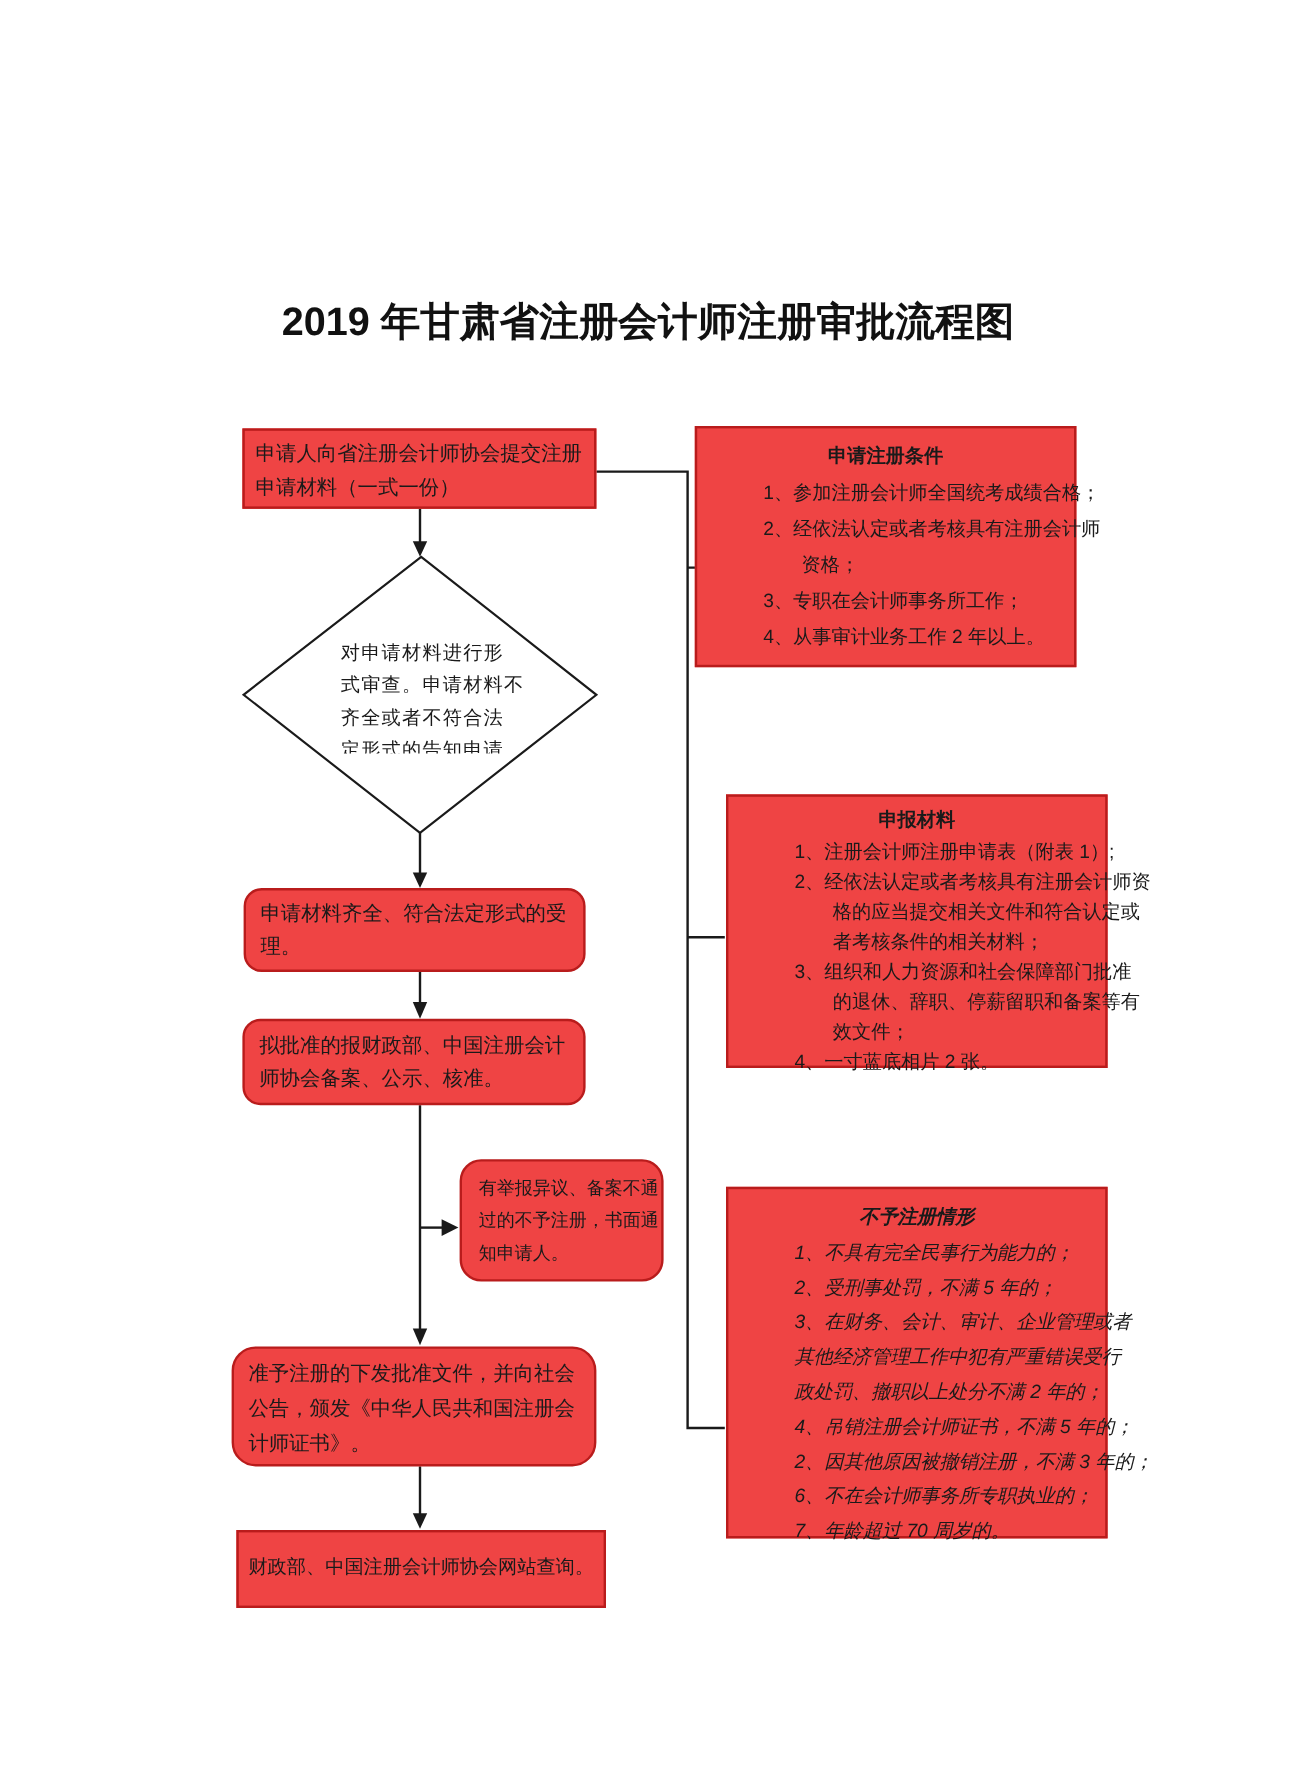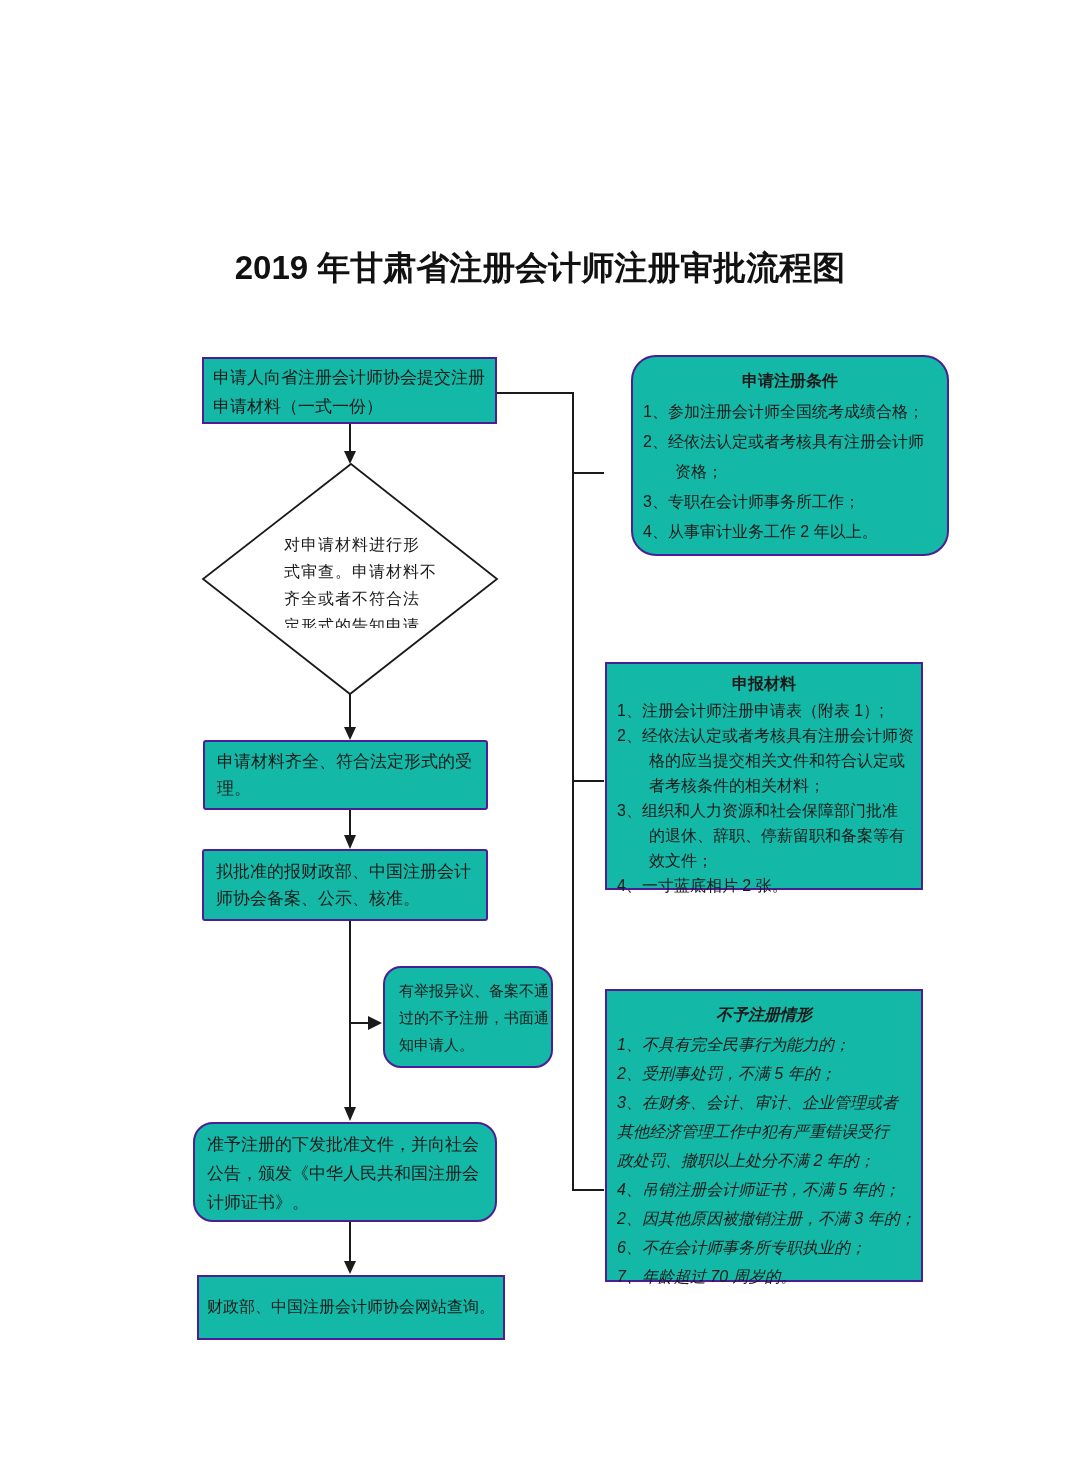--- a/index.html
+++ b/index.html
@@ -14,48 +14,48 @@
   .layer { position:absolute; left:0; top:0; }
   .title {
     position:absolute; left:0; top:246px; width:1080px;
     text-align:center;
     font-size:33px; font-weight:bold; color:#111;
     white-space:pre;
   }
   .box {
     position:absolute;
     box-sizing:border-box;
-    background:#14b8a6;
-    border:2px solid #4c1d95;
+    background:#ef4444;
+    border:2px solid #b91c1c;
     font-size:17px;
     line-height:28px;
     white-space:pre;
     color:#1a1a1a;
   }
-  .rounded { border-radius:3px; }
+  .rounded { border-radius:15px; }
   .rounded-lg { border-radius:20px; }
   .diamond-text {
     position:absolute;
     left:284px; top:531px; width:162px; height:97px;
     overflow:hidden;
     font-size:16px; line-height:27px;
     white-space:pre;
     letter-spacing:1px;
   }
   .panel {
     font-size:16px;
     padding:8px 10px 0 10px;
     white-space:normal;
   }
   .p-title {
     text-align:center;
     font-weight:bold;
     white-space:pre;
   }
-  .p-item { white-space:pre; }
+  .p-item { white-space:pre;margin-left:45px; }
   .hang { padding-left:32px; text-indent:-32px; }
   .panel-conditions { line-height:30px; }
   .panel-conditions .p-title { line-height:32px; }
   .panel-materials { line-height:25px; padding-top:5px; }
   .panel-materials .p-title { line-height:29px; }
   .panel-denial { line-height:29px;font-style:italic; }
   .panel-denial .p-title { line-height:31px; }
   .center-text { text-align:center; }
 </style>
 </head>
@@ -109,21 +109,21 @@
   <div class="box rounded" style="left:383px; top:966px; width:170px; height:102px; padding:9px 14px; font-size:15px; line-height:27px; border-radius:18px;">有举报异议、备案不通
 过的不予注册，书面通
 知申请人。</div>
 
   <div class="box rounded-lg" style="left:193px; top:1122px; width:304px; height:100px; padding:6px 12px; line-height:29px;">准予注册的下发批准文件，并向社会
 公告，颁发《中华人民共和国注册会
 计师证书》。</div>
 
   <div class="box center-text" style="left:197px; top:1275px; width:308px; height:65px; padding:18px 4px; font-size:16px; line-height:24px;">财政部、中国注册会计师协会网站查询。</div>
 
-  <div class="box panel panel-conditions" style="left:631px; top:355px; width:318px; height:201px;border-radius:25px;">
+  <div class="box panel panel-conditions" style="left:579px; top:355px; width:318px; height:201px;">
     <div class="p-title">申请注册条件</div>
     <div class="p-item hang">1、参加注册会计师全国统考成绩合格；</div>
     <div class="p-item hang">2、经依法认定或者考核具有注册会计师
 资格；</div>
     <div class="p-item hang">3、专职在会计师事务所工作；</div>
     <div class="p-item hang">4、从事审计业务工作 2 年以上。</div>
   </div>
 
   <div class="box panel panel-materials" style="left:605px; top:662px; width:318px; height:228px;">
     <div class="p-title">申报材料</div>

